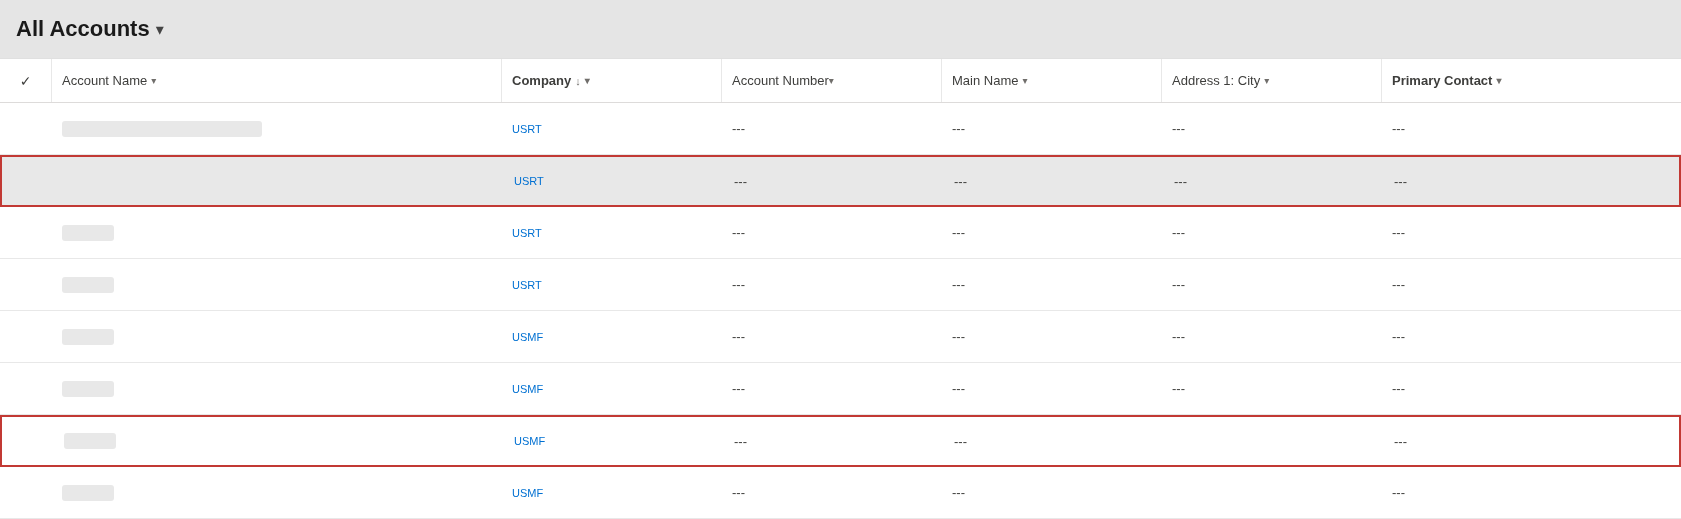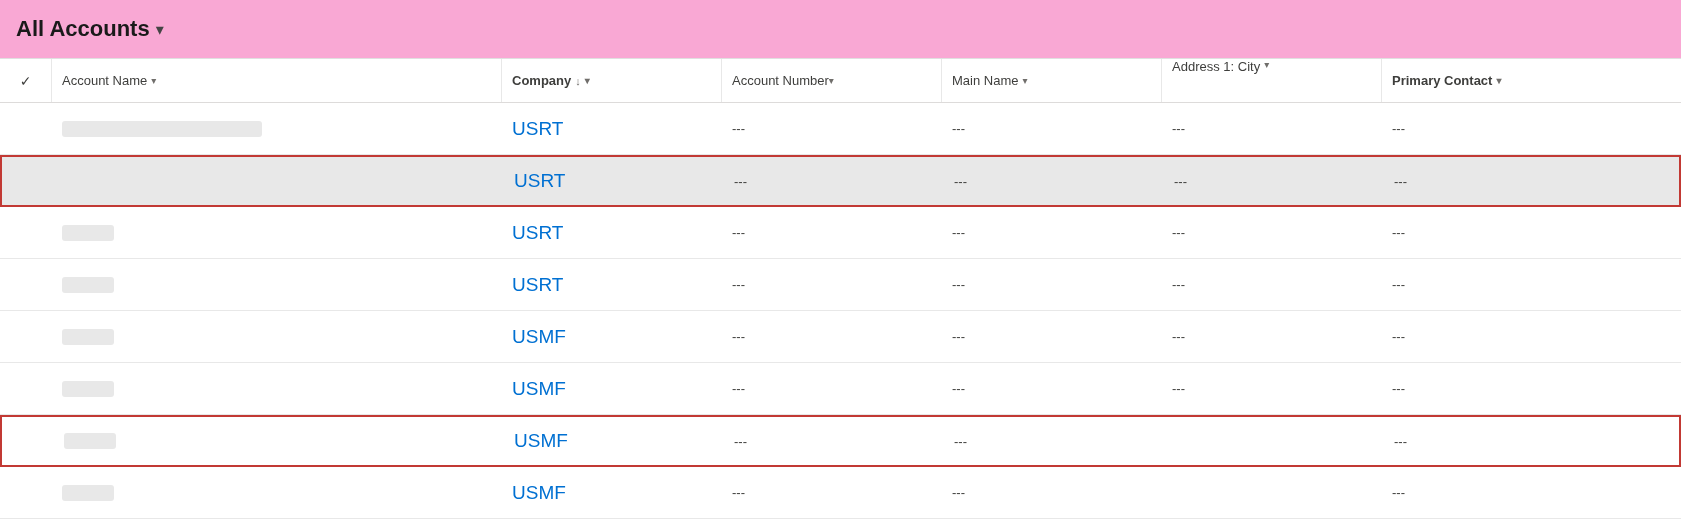--- a/index.html
+++ b/index.html
@@ -17,21 +17,21 @@
     }
 
     .page-container {
       background: #fff;
       width: 100%;
       min-height: 519px;
     }
 
     .header-area {
       padding: 10px 16px 6px 16px;
-      background: #f9a8d4;
+      background: #e5e5e5;
     }
 
     .page-title-row {
       display: flex;
       align-items: center;
       gap: 6px;
       padding: 6px 0 10px 0;
     }
 
     .page-title {
@@ -124,20 +124,21 @@
       font-size: 13px;
       color: #3e3e3c;
       cursor: pointer;
       gap: 4px;
     }
 
     .col-address-city {
       width: 220px;
       min-width: 220px;
       display: flex;
+      align-items: center;
       padding: 0 10px;
       border-right: 1px solid #e8e8e8;
       height: 100%;
       font-size: 13px;
       color: #3e3e3c;
       cursor: pointer;
       gap: 4px;
     }
 
     .col-primary-contact {
@@ -202,21 +203,21 @@
       padding: 0 10px;
       font-size: 13px;
       color: #0070d2;
       cursor: pointer;
     }
 
     .row-company {
       width: 220px;
       min-width: 220px;
       padding: 0 10px;
-      font-size: 19px;
+      font-size: 11px;
       color: #0070d2;
       cursor: pointer;
     }
 
     .row-account-number {
       width: 220px;
       min-width: 220px;
       padding: 0 10px;
       font-size: 13px;
       color: #3e3e3c;

